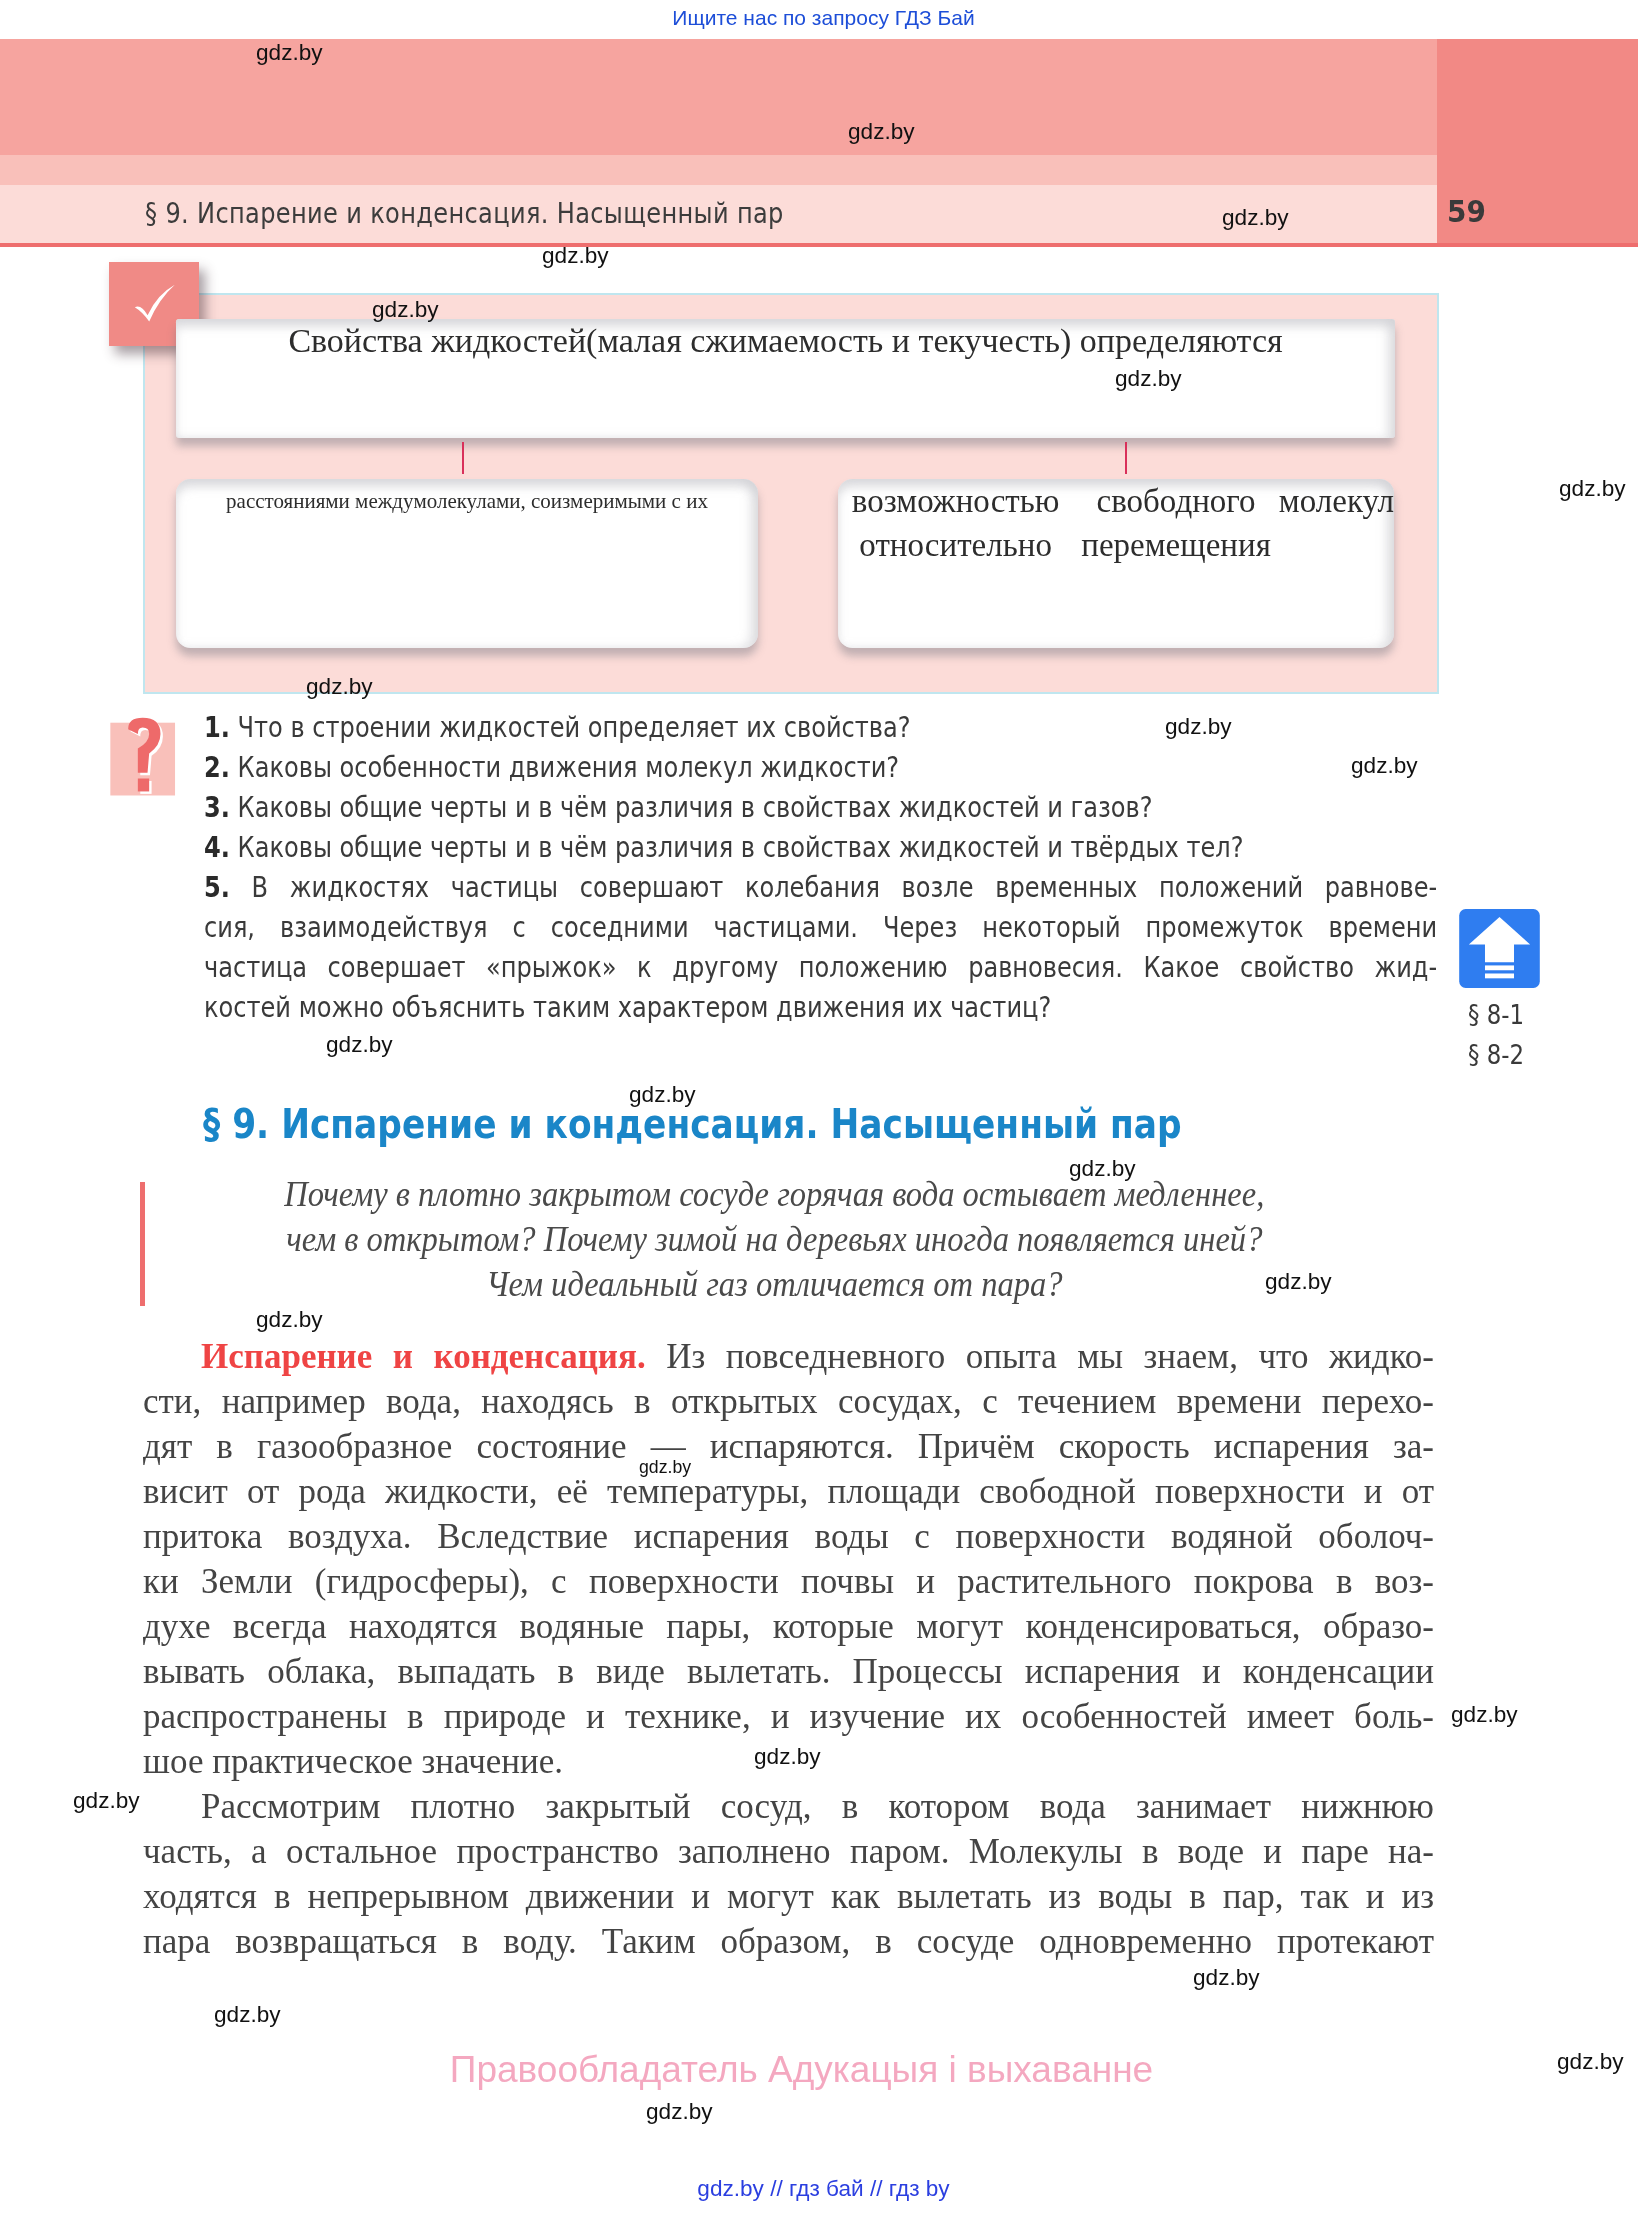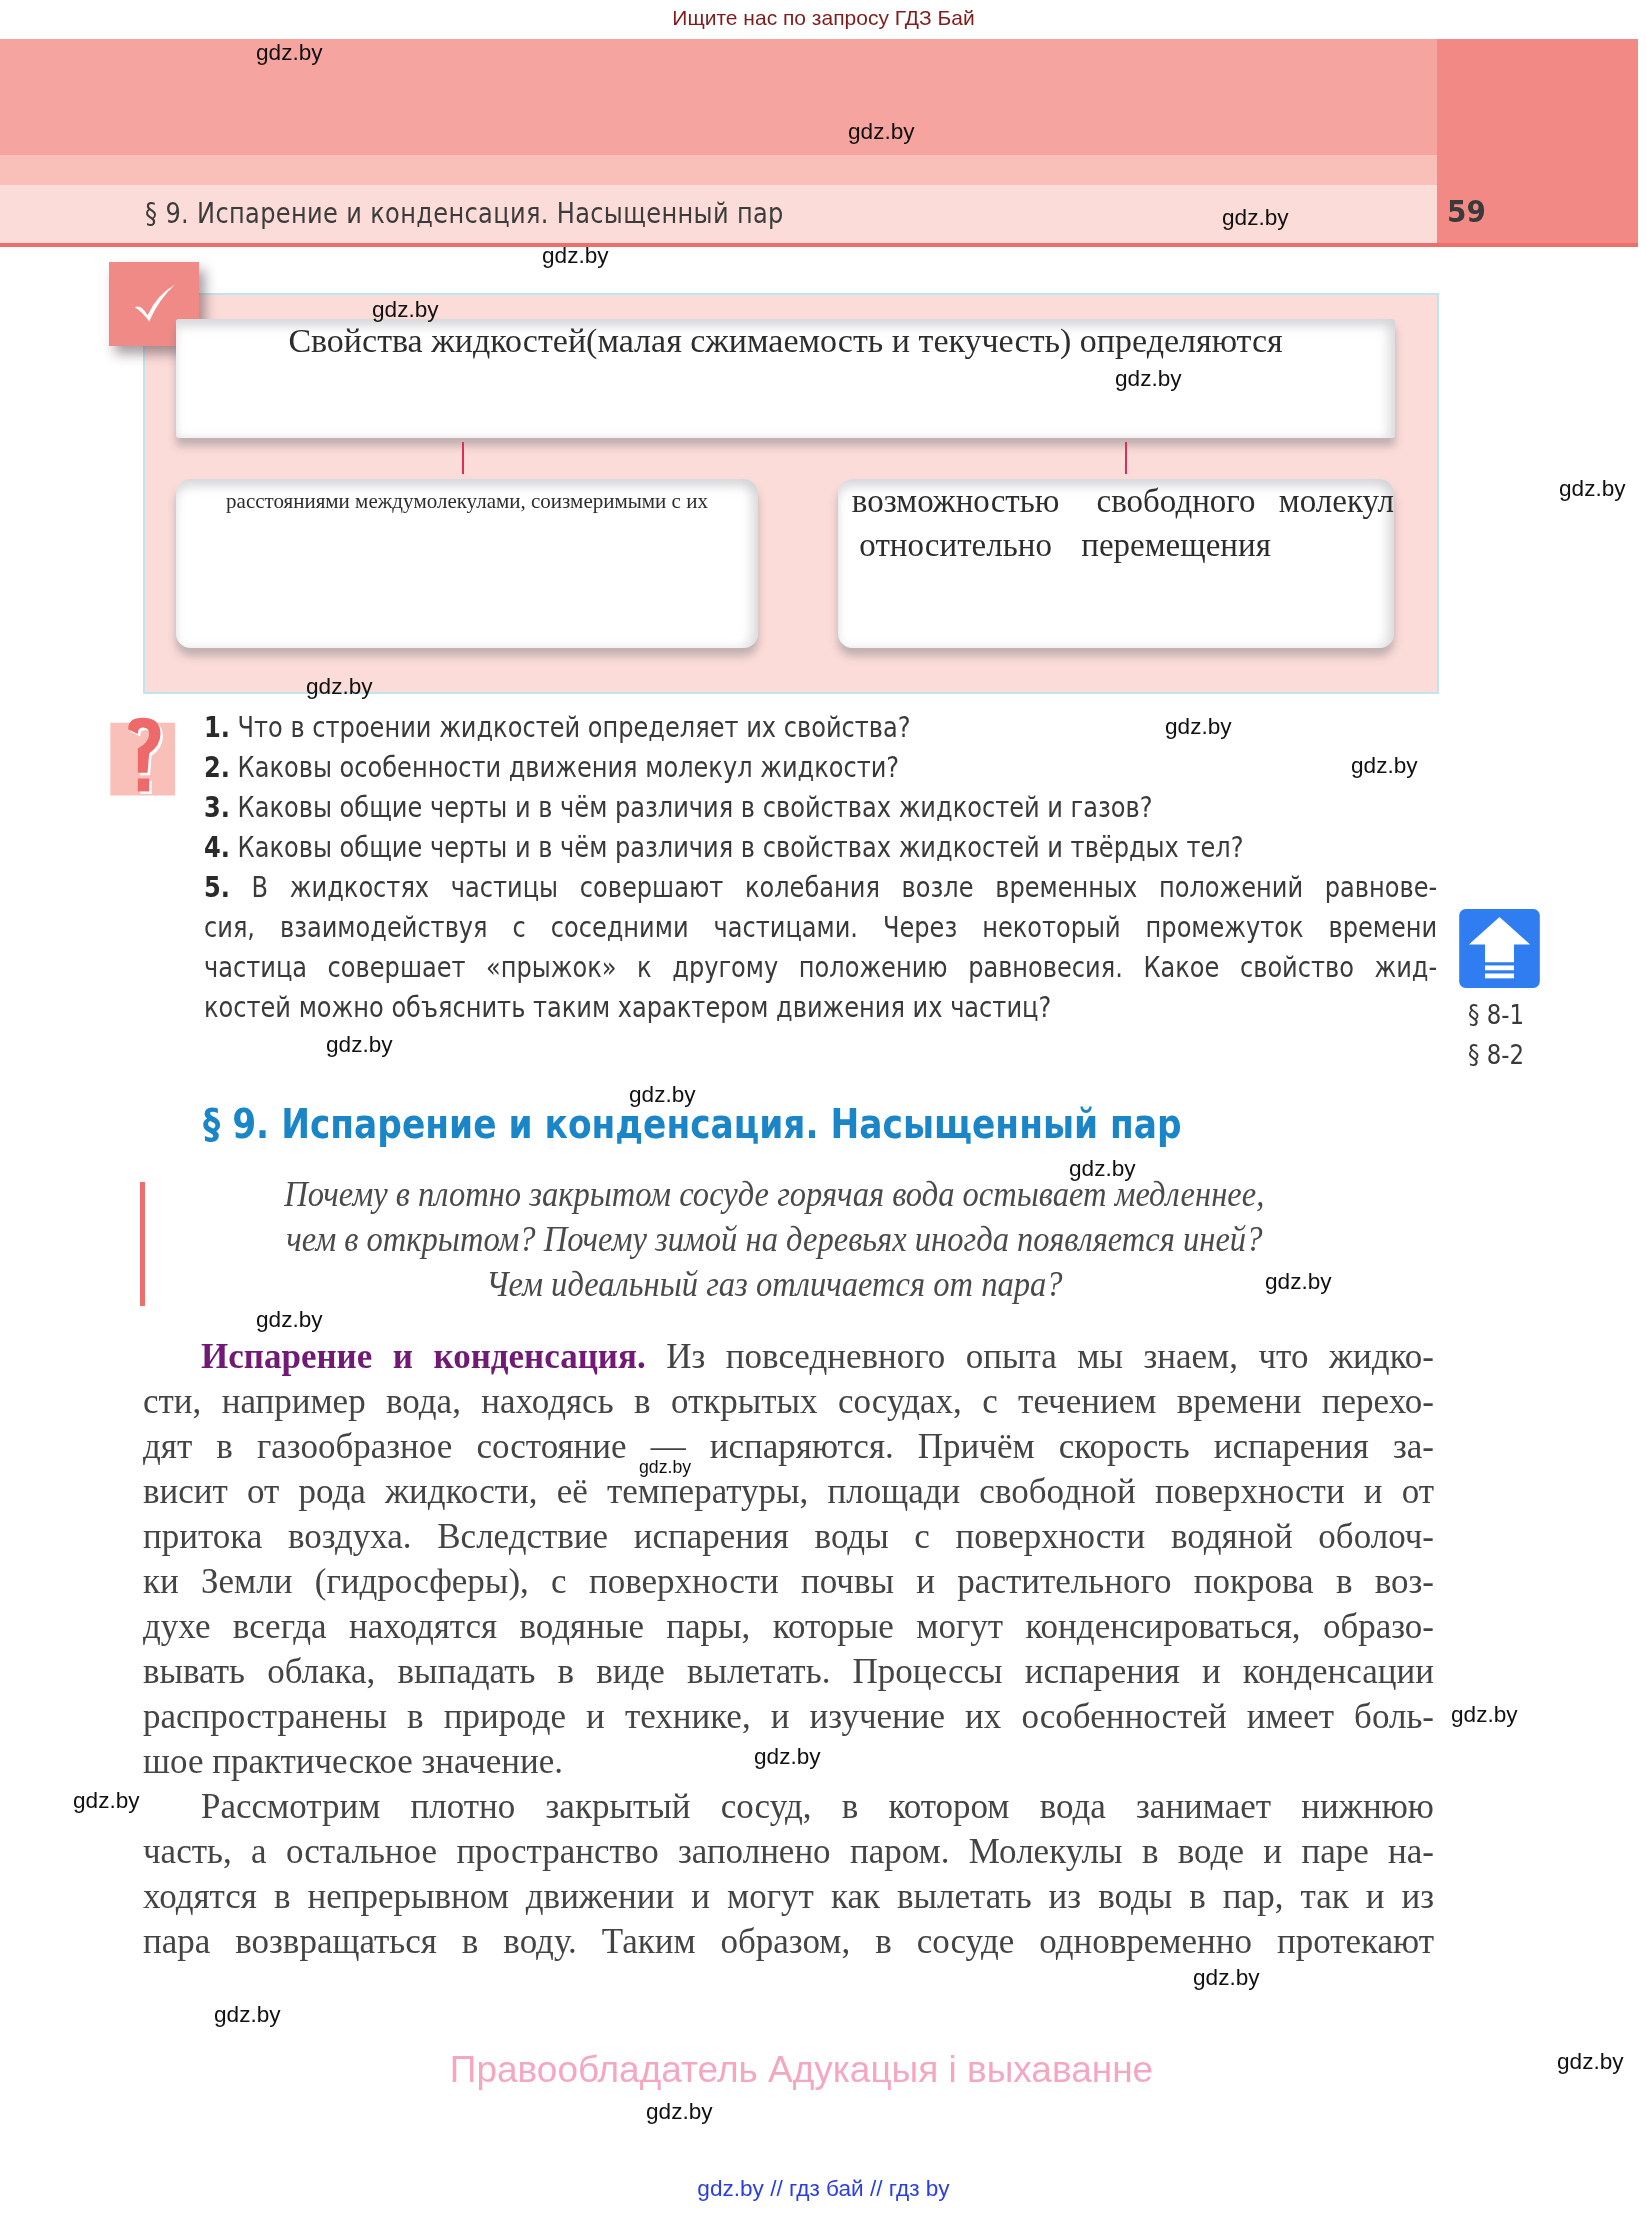--- a/index.html
+++ b/index.html
@@ -2,21 +2,21 @@
 <html style="font-size:13px"><head>
 <meta charset="utf-8">
 <style>
   html, body { margin:0; padding:0; }
   body { width:1647px; height:2216px; position:relative; background:#ffffff; overflow:hidden;
          font-family:"Liberation Serif", serif; color:#3a3a3a; }
   .abs { position:absolute; }
 
   
   .search-banner { left:0; top:0; width:1647px; height:26px; text-align:center;
-         font-family:"Liberation Sans", sans-serif; font-size:21px; color:#7f1d1d; line-height:35px; }
+         font-family:"Liberation Sans", sans-serif; font-size:21px; color:#1d4ed8; line-height:35px; }
 
   
   .hdr-top { left:0; top:39px; width:1437px; height:116px; background:#f6a49f; }
   .hdr-mid { left:0; top:155px; width:1437px; height:31px; background:#f9c0ba; }
   .hdr-low { left:0; top:185px; width:1437px; height:58px; background:#fcdcd8; }
   .hdr-rule { left:0; top:243px; width:1638px; height:4px; background:#ee6e6e; }
   .hdr-page { left:1437px; top:39px; width:201px; height:205px; background:#f28985; }
   .running-title { left:145px; top:197px; font-family:"DejaVu Sans", sans-serif; font-size:28px;
          color:#3c3c3c; letter-spacing:0.4px; transform:scaleX(0.86); transform-origin:left; white-space:nowrap; }
   .page-num { left:1447px; top:193px; font-family:"DejaVu Sans", sans-serif; font-weight:bold;
@@ -61,21 +61,21 @@
   .intro { left:201px; top:1172px; width:1233px; font-family:"Liberation Serif", serif; font-style:italic;
          font-size:35px; line-height:45px; color:#4a4a4a;text-align:center; }
   .intro .ln { white-space:nowrap; transform:scaleX(0.93); transform-origin:left; }
 
   
   .body { left:143px; top:1334px; width:1291px; font-family:"Liberation Serif", serif; font-size:35px;
          line-height:45px; color:#444; }
   .body .ln { white-space:nowrap; text-align:justify; text-align-last:justify; width:100%; }
   .body .ln.last { text-align-last:left; }
   .body .ind { padding-left:58px; box-sizing:border-box; }
-  .body b { color:#701a75; }
+  .body b { color:#ef4444; }
 
   .copyright { left:0; top:2049px; width:1603px; text-align:center; font-family:"Liberation Sans", sans-serif;
          font-size:37px; color:#f4a8c0; }
   .footer-links { left:0; top:2176px; width:1647px; text-align:center; font-family:"Liberation Sans", sans-serif;
          font-size:22.6px; color:#2b3fe0; }
 </style>
 </head>
 <body>
 
 <div class="abs search-banner">Ищите нас по запросу ГДЗ Бай</div>

